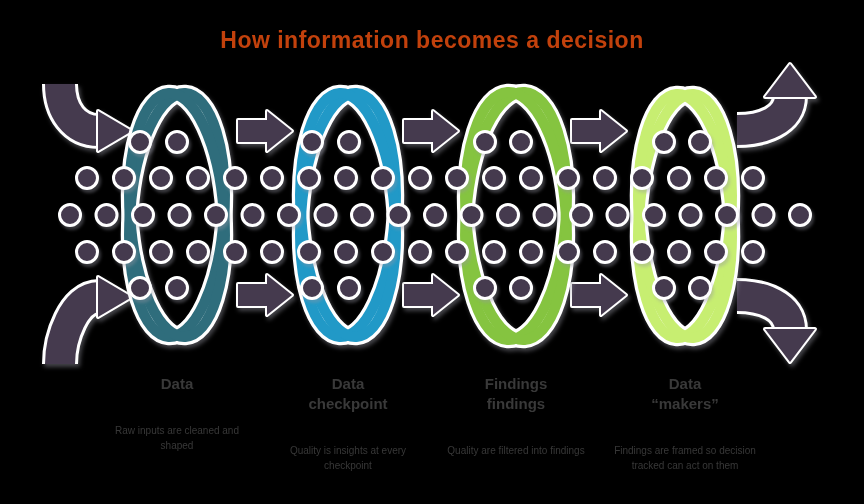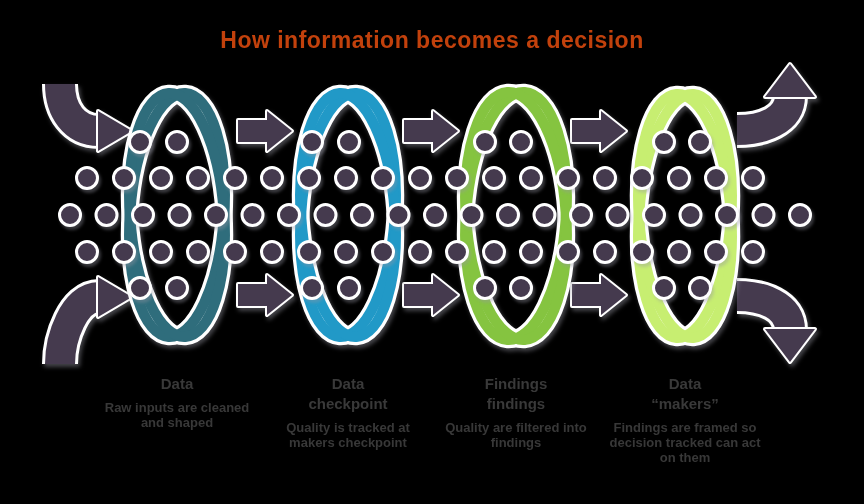--- a/index.html
+++ b/index.html
@@ -5,21 +5,21 @@
   html,body{margin:0;padding:0;background:#000;width:864px;height:504px;overflow:hidden;}
   .canvas{position:relative;width:864px;height:504px;font-family:"Liberation Sans",sans-serif;}
   .title{position:absolute;top:27px;left:0;width:864px;text-align:center;
          font-size:23px;font-weight:700;color:#c2410c;letter-spacing:.5px;}
   .diagram{position:absolute;left:0;top:0;width:864px;height:504px;}
   .shadow{filter:drop-shadow(2px 3px 2px rgba(150,150,162,0.45));}
   .softshadow{filter:drop-shadow(2px 3px 1.5px rgba(150,150,162,0.38));}
   .labels{position:absolute;left:0;top:0;width:864px;height:428px;pointer-events:none;}
   .stage-label{position:absolute;top:374px;width:180px;text-align:center;color:#393939;}
   .stage-label .hline{font-size:15px;font-weight:700;line-height:20px;}
-  .stage-label .desc{margin:6px auto 0;max-width:158px;font-size:13px;font-weight:700;line-height:15px;color:#383838;}
+  .stage-label .desc{margin:29px auto 0;max-width:158px;font-size:10px;font-weight:400;line-height:15px;color:#383838;}
   .ring-white{fill:none;stroke:#ffffff;stroke-width:17;}
   .ring-color{fill:none;stroke-width:10.5;}
   .arrow-tail-white{fill:none;stroke:#ffffff;stroke-width:36;}
   .arrow-tail{fill:none;stroke-width:30;}
   .outlined{stroke:#ffffff;stroke-width:4;stroke-linejoin:round;paint-order:stroke;}
 </style>
 </head>
 <body>
 
 <div class="canvas">
@@ -164,21 +164,21 @@
   </svg>
 
   <div class="labels">
     <div class="stage-label" style="left:87px;">
       <div class="hline">Data</div>
       <div class="desc">Raw inputs are cleaned and shaped</div>
     </div>
     <div class="stage-label" style="left:258px;">
       <div class="hline">Data</div>
       <div class="hline">checkpoint</div>
-      <div class="desc">Quality is tracked at makers checkpoint</div>
+      <div class="desc">Quality is insights at every checkpoint</div>
     </div>
     <div class="stage-label" style="left:426px;">
       <div class="hline">Findings</div>
       <div class="hline">findings</div>
       <div class="desc">Quality are filtered into findings</div>
     </div>
     <div class="stage-label" style="left:595px;">
       <div class="hline">Data</div>
       <div class="hline">“makers”</div>
       <div class="desc">Findings are framed so decision tracked can act on them</div>

